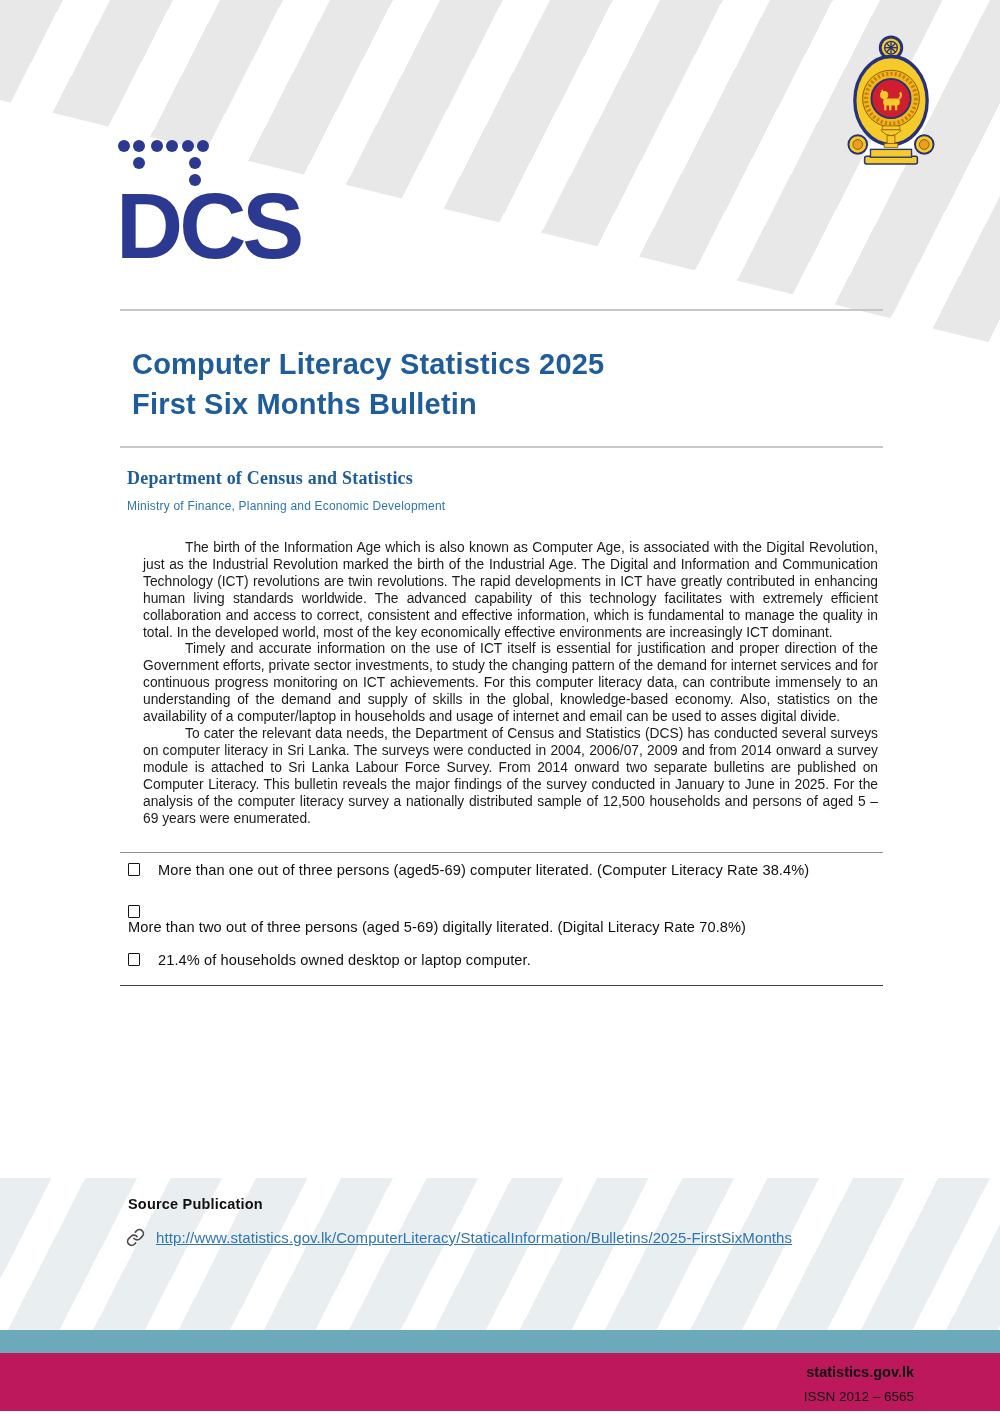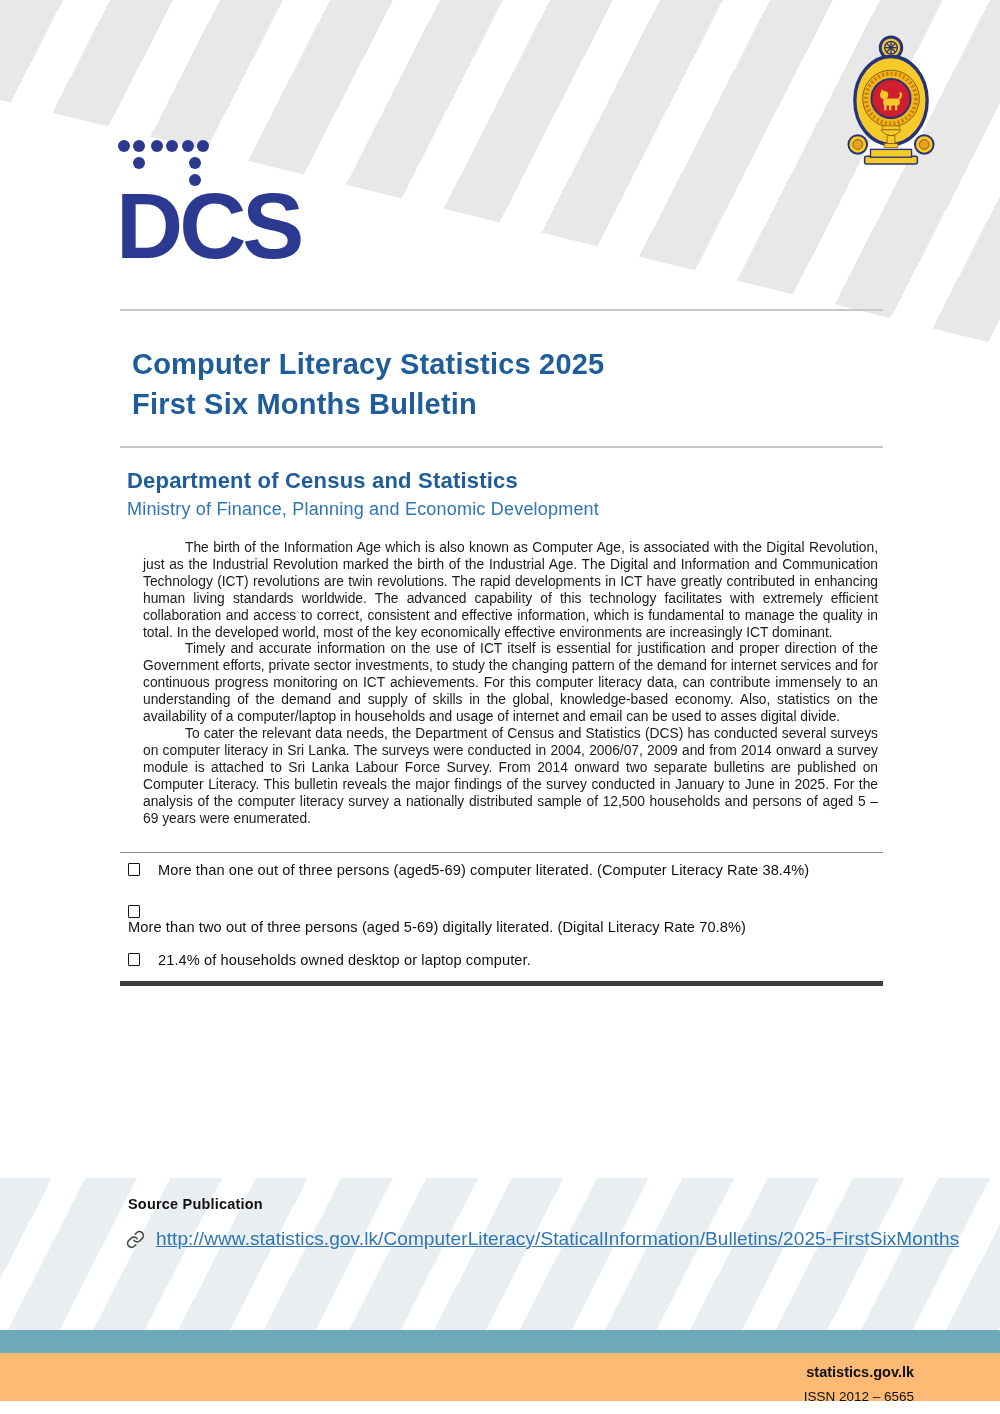--- a/index.html
+++ b/index.html
@@ -29,32 +29,32 @@
     font-size:93px;font-weight:700;letter-spacing:-4px;line-height:93px;
     color:#2b3990;padding-top:58px;
   }
   
   .rule{position:absolute;left:120px;width:763px;height:2px;background:#c7c7c7;}
   .rule-1{top:309px;}
   .rule-2{top:446px;}
   
   .title{position:absolute;left:132px;top:344px;color:#1e5c9a;}
   .title .line{font-size:29px;font-weight:700;line-height:40px;letter-spacing:0.2px;}
-  .dept{position:absolute;left:127px;top:468px;font-size:22px;font-weight:700;color:#1e5c9a;letter-spacing:0.2px;}
-  .ministry{position:absolute;left:127px;top:499px;font-size:18px;font-weight:400;color:#2e75b5;letter-spacing:0.2px;}
+  .dept{position:absolute;left:127px;top:468px;font-size:18px;font-weight:700;color:#1e5c9a;letter-spacing:0.2px;font-family:Liberation Serif, serif;}
+  .ministry{position:absolute;left:127px;top:499px;font-size:12px;font-weight:400;color:#2e75b5;letter-spacing:0.2px;}
   
   .intro{position:absolute;left:143px;top:540px;width:735px;}
   .intro p{
     margin:0;text-align:justify;text-indent:42px;
     font-size:13.8px;line-height:16.9px;color:#1b1b1b;
   }
   
   .highlights{
     position:absolute;left:120px;top:852px;width:763px;height:134px;
-    border-top:1px solid #8f8f8f;border-bottom:5px solid #404040;
+    border-top:1px solid #8f8f8f;border-bottom:1px solid #404040;
     box-sizing:border-box;
   }
   .hl-item{display:flex;align-items:flex-start;margin-left:8px;}
   .hl-item.i0{margin-top:8px;}
   .hl-item.i1{margin-top:24px;flex-direction:column;}
   .hl-item.i2{margin-top:15px;}
   .hl-item.i3{margin-top:17px;}
   .checkbox{
     flex:0 0 auto;width:10px;height:11px;margin:2px 18px 0 0;
     border:1.8px solid #141414;border-radius:1px;background:transparent;
@@ -63,27 +63,27 @@
   
   .content-block{position:absolute;left:128px;top:1012px;width:600px;}
   .content-heading{font-size:14.5px;font-weight:400;color:#141414;line-height:20px;letter-spacing:0.2px;}
   .content-item{font-size:14px;color:#1f1f1f;line-height:28px;letter-spacing:0.2px;}
   .content-item.first{margin-top:8px;}
   
   .source-heading{position:absolute;left:128px;top:1196px;font-size:14.5px;font-weight:700;color:#101010;letter-spacing:0.2px;}
   .link-row{position:absolute;left:126px;top:1228px;display:flex;align-items:center;gap:11px;}
   .link-icon{width:19px;height:19px;flex:0 0 auto;}
   .source-link{
-    font-size:19px;color:#2e75b6;text-decoration:underline;
+    font-size:15px;color:#2e75b6;text-decoration:underline;
     letter-spacing:0.1px;
   }
   
   .footer-dark{position:absolute;left:0;top:1330px;width:1000px;height:23px;background:#6caabb;}
   .footer-light{
-    position:absolute;left:0;top:1353px;width:1000px;height:48px;background:#fdba74;
+    position:absolute;left:0;top:1353px;width:1000px;height:58px;background:#be185d;
     box-sizing:border-box;padding:9px 86px 0 0;text-align:right;
   }
   .footer-site{font-size:14.5px;font-weight:700;color:#101010;line-height:20px;}
   .footer-issn{font-size:13.5px;font-weight:400;color:#101010;line-height:20px;margin-top:5px;}
 </style>
 </head>
 <body>
 
 <div class="page">
 

